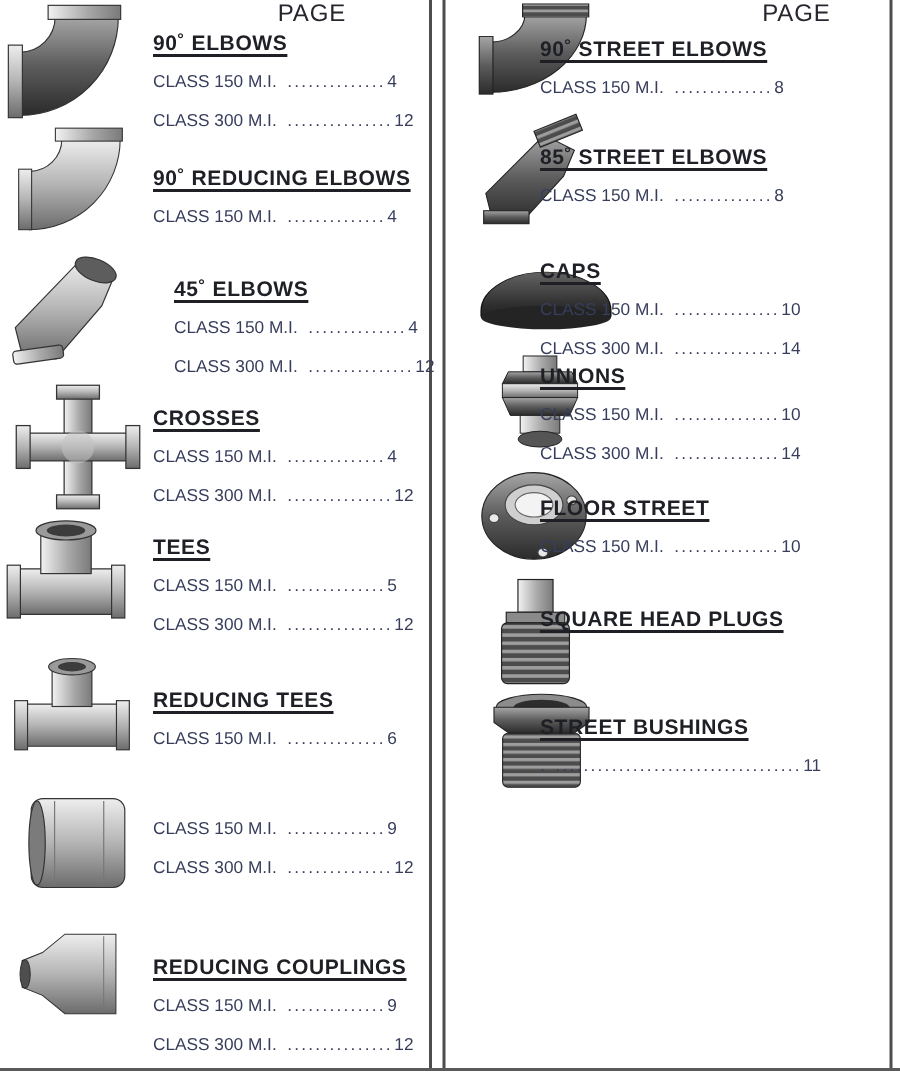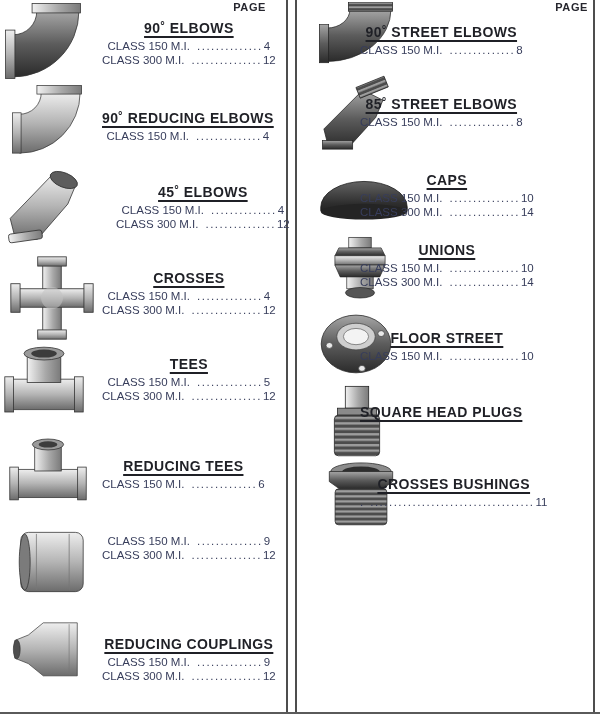--- a/index.html
+++ b/index.html
@@ -3,31 +3,31 @@
 <meta charset="utf-8">
 <style>
   html,body{margin:0;padding:0;background:#fff;}
   .canvas{
     position:relative;width:600px;height:722px;background:#fff;overflow:hidden;
     font-family:"Liberation Sans","DejaVu Sans",sans-serif;
   }
   .vrule{position:absolute;top:0;width:2px;height:714px;background:#4d4d4d;}
   .hrule{position:absolute;left:0;top:712px;width:600px;height:2px;background:#5a5a5a;}
   .page-label{
-    position:absolute;text-align:right;font-size:11px;font-weight:700;
+    position:absolute;text-align:center;font-size:16px;font-weight:400;
     letter-spacing:.6px;color:#26262e;
   }
   .photo{position:absolute;}
   .photo svg{width:100%;height:100%;display:block;}
-  .tx{position:absolute;white-space:nowrap;text-align:center;}
+  .tx{position:absolute;white-space:nowrap;}
   .t{
     margin:0 0 3px 0;font-size:14px;font-weight:bold;letter-spacing:.4px;color:#1f2026;
     text-decoration:underline;text-decoration-thickness:1.5px;text-underline-offset:3px;
   }
-  .row{font-size:11.5px;line-height:14px;color:#373d5b;}
+  .row{font-size:11.5px;line-height:14px;color:#373d5b;margin-top:12px;}
   .row .ld{letter-spacing:1.5px;}
   .row .lb:not(:empty)+.ld{margin-left:7px;}
   .row .pg{margin-left:1px;}
   .defs{position:absolute;width:0;height:0;}
 </style>
 </head>
 <body>
 
 <svg class="defs" aria-hidden="true">
   <defs>
@@ -260,17 +260,17 @@
 
   <div class="photo" style="left:312px;top:460px;width:98px;height:72px">
     <svg viewBox="0 0 100 100">
         <ellipse cx="50" cy="16" rx="42" ry="12" fill="#8c8c8c" stroke="#222"></ellipse>
         <ellipse cx="50" cy="16" rx="26" ry="7" fill="#2e2e2e"></ellipse>
         <polygon points="6,16 94,16 94,30 80,40 20,40 6,30" fill="url(#gmD)" stroke="#222"></polygon>
         <rect x="14" y="40" width="72" height="50" rx="5" fill="url(#pThread)" stroke="#222"></rect>
       </svg>
   </div>
   <div class="tx" style="left:360px;top:476px">
-    <h3 class="t">CROSSES BUSHINGS</h3>
+    <h3 class="t">STREET BUSHINGS</h3>
     <div class="row"><span class="lb">.</span><span class="ld">...................................</span><span class="pg">11</span></div>
   </div>
 
 </div>
 
 </body></html>

